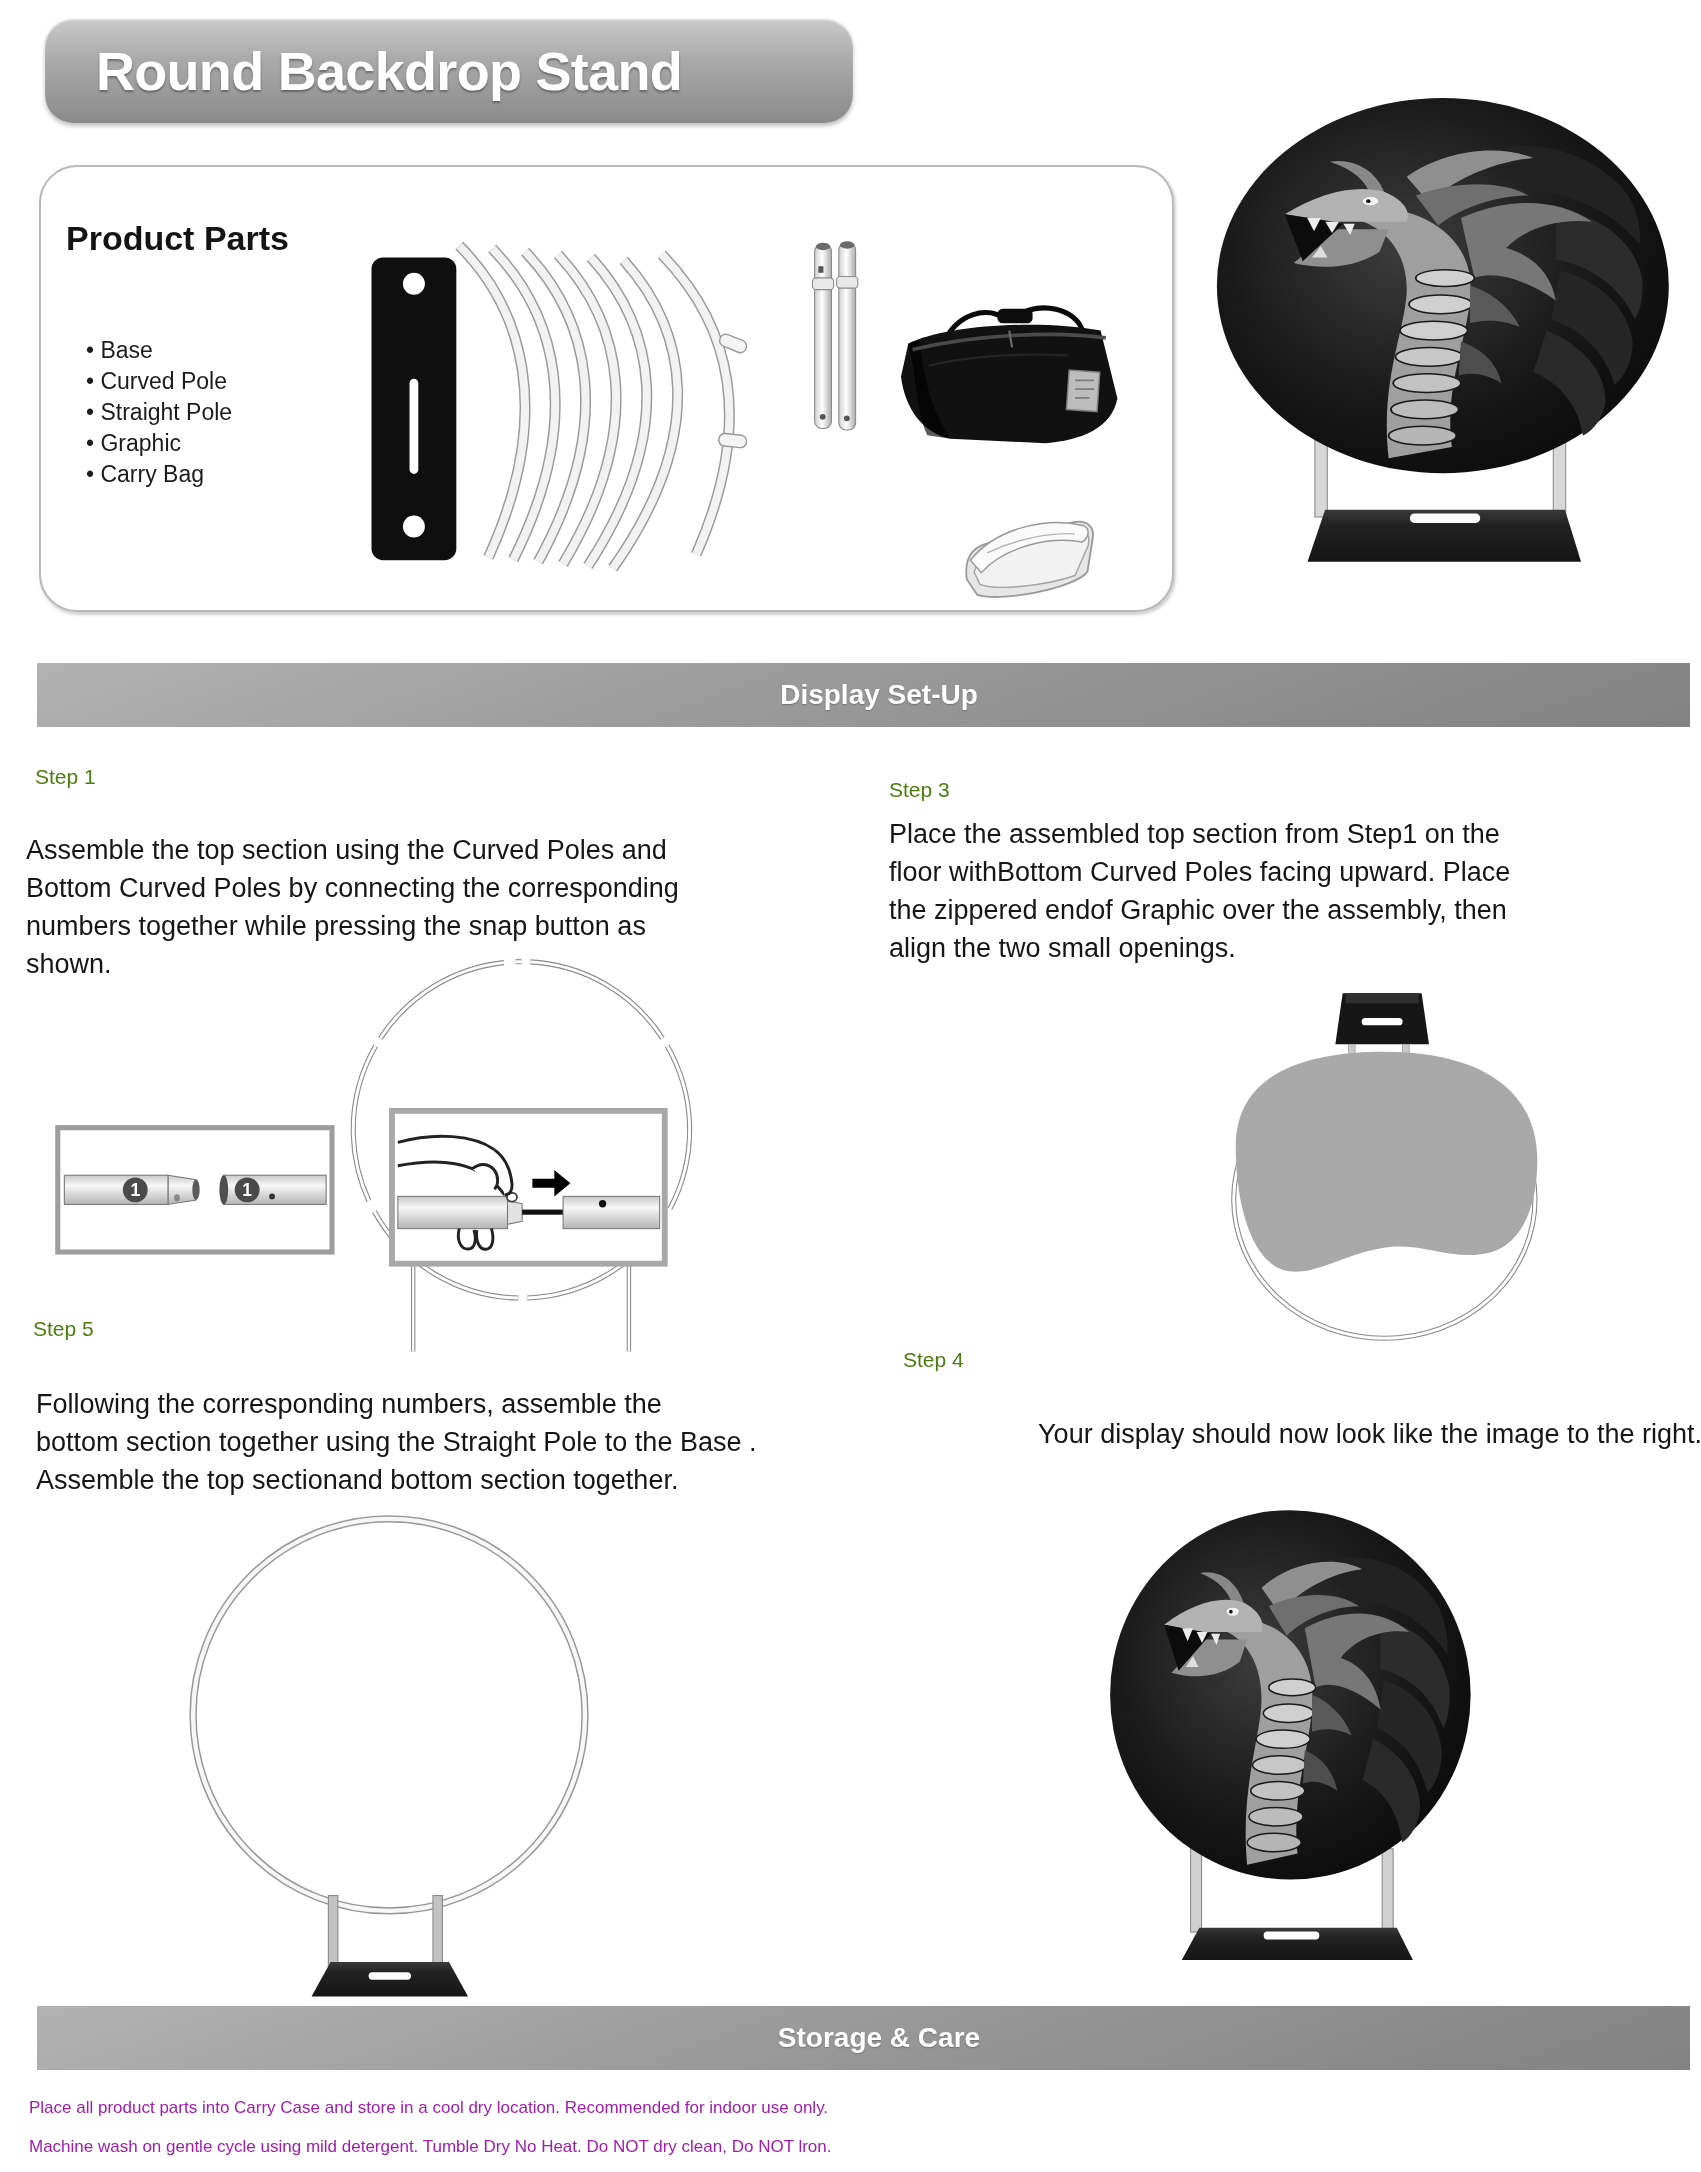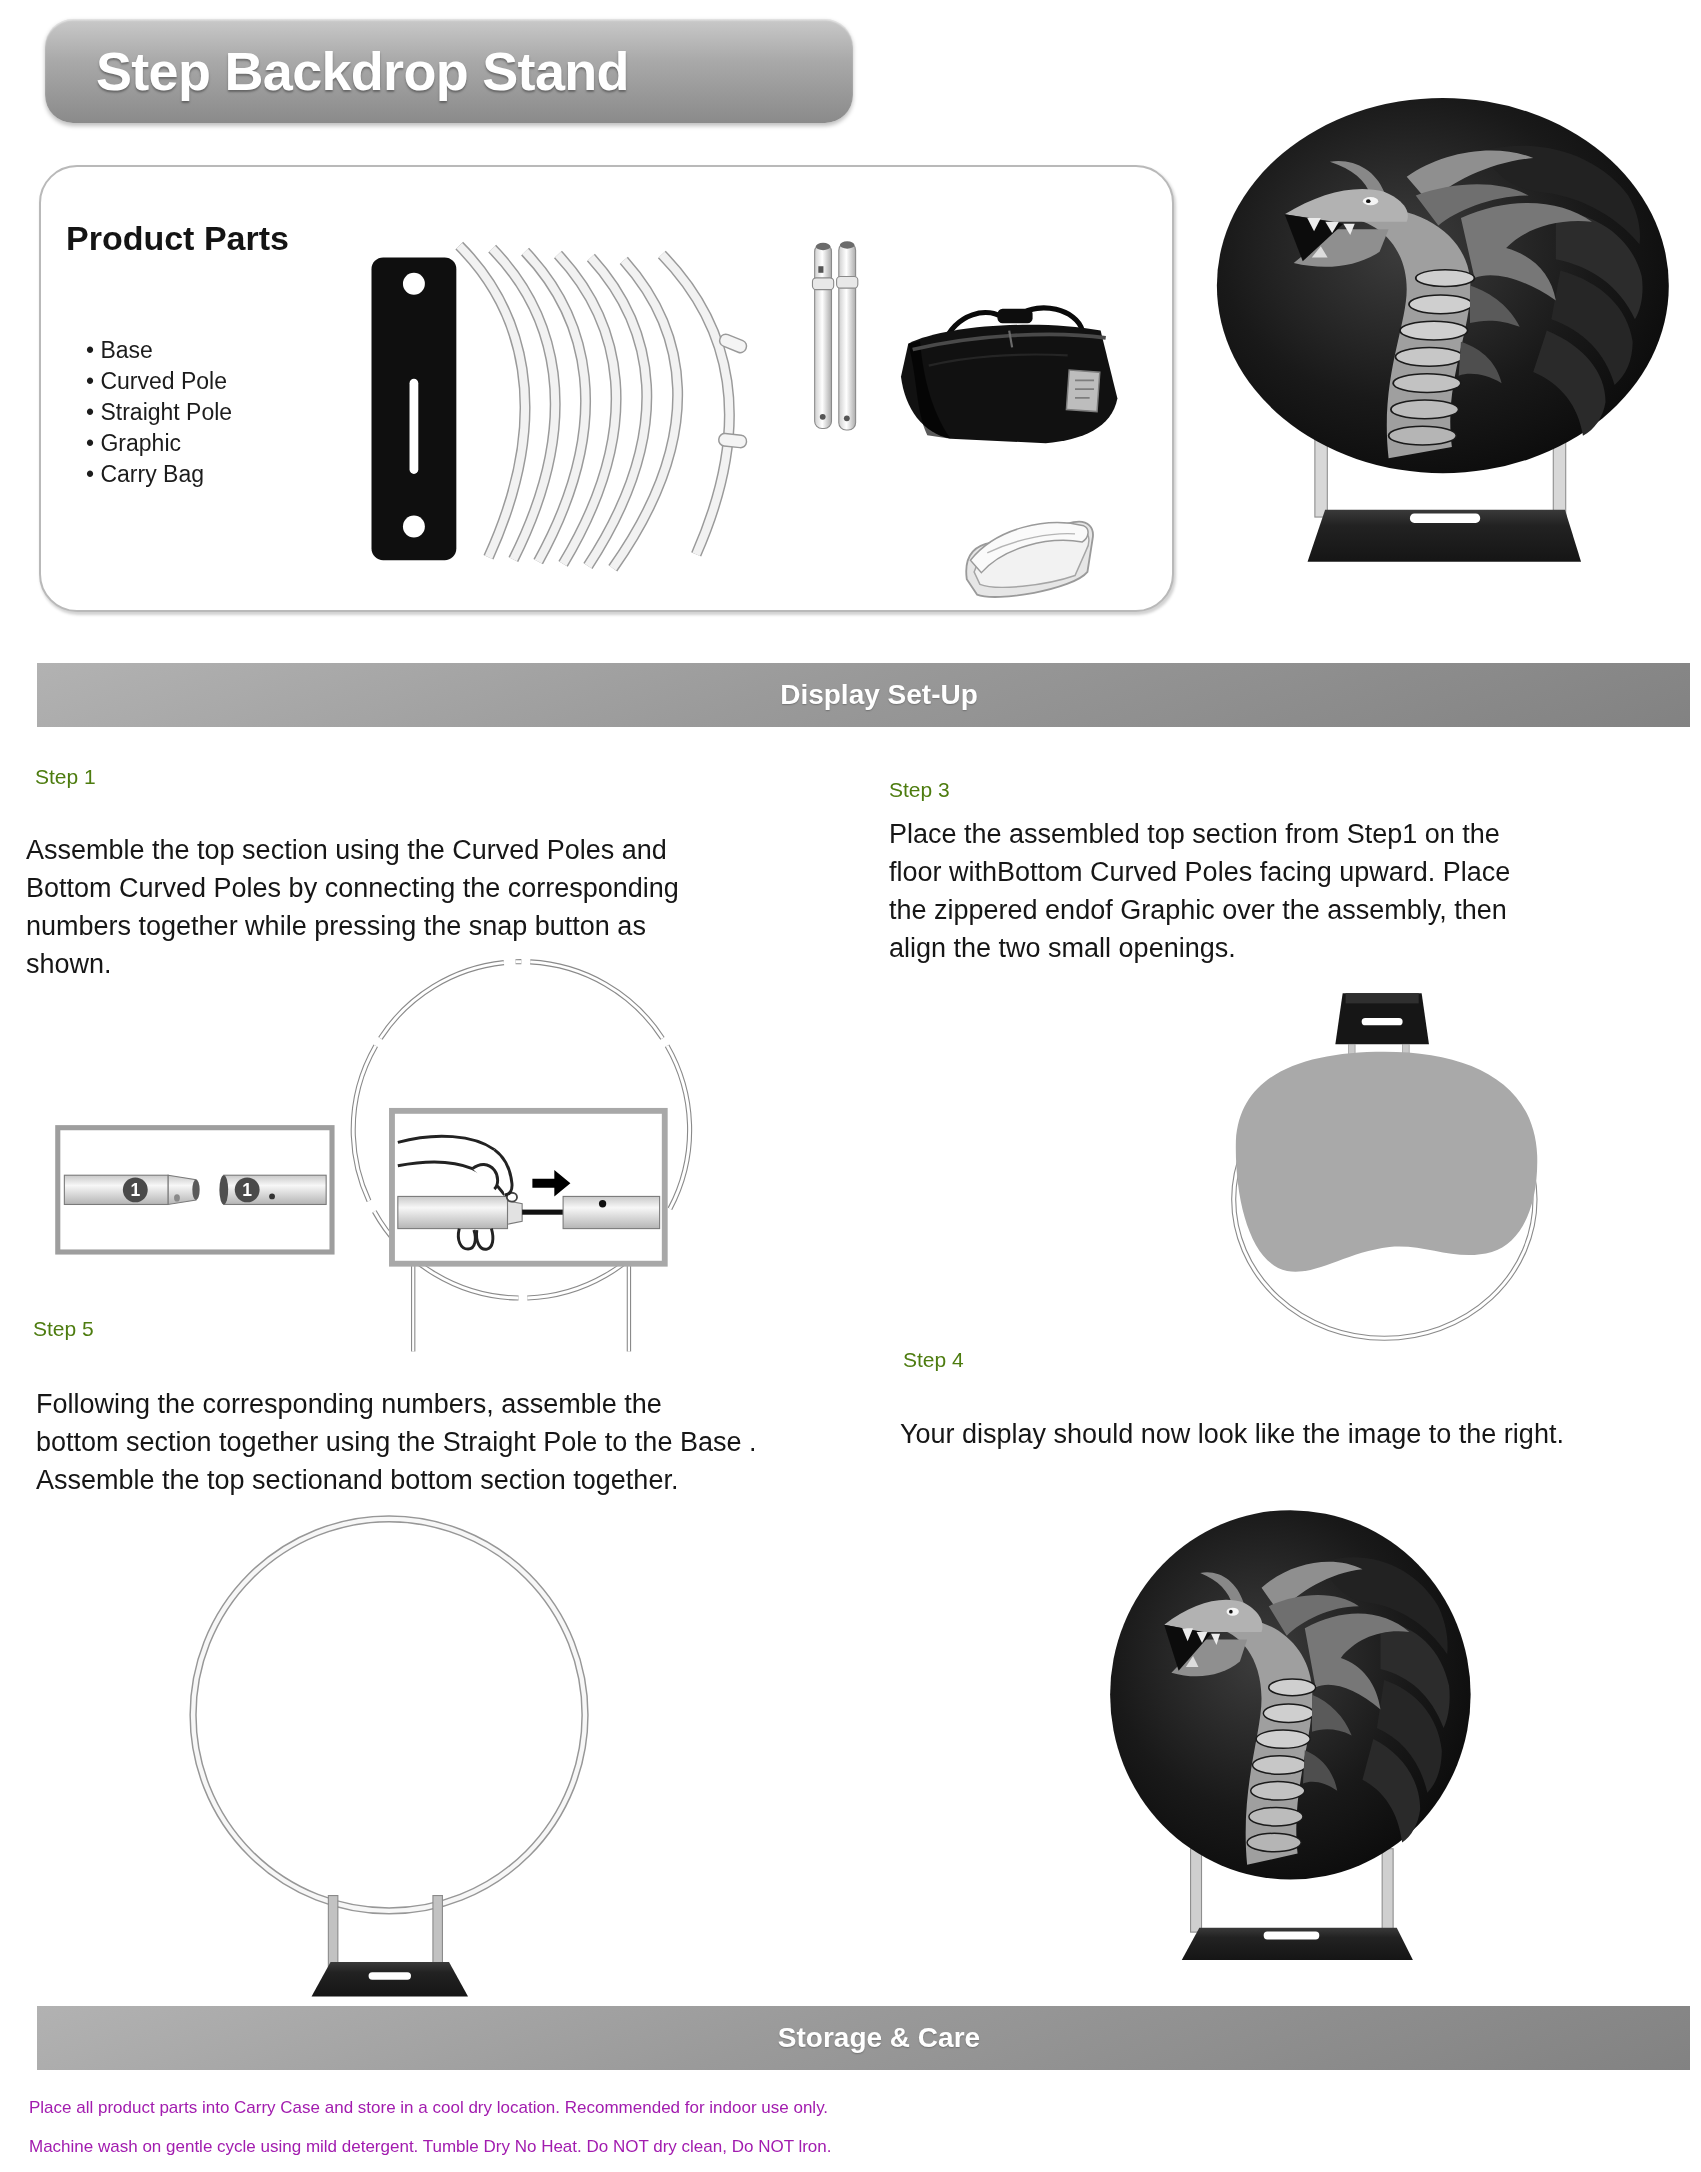--- a/index.html
+++ b/index.html
@@ -27,33 +27,33 @@
   .section-bar-text{font-size:28px;font-weight:bold;color:#ffffff;text-shadow:0 0.7px 1.5px rgba(0,0,0,.25);}
   .step-heading{font-size:21px;font-weight:normal;color:#4d7c0f;}
   .h-s1{left:35px;top:765px;}
   .h-s2{left:33px;top:1317px;}
   .h-s3{left:889px;top:765px;margin-top:13px;}
   .h-s4{left:903px;top:1348px;}
   .step-para{font-size:27px;line-height:38px;color:#161616;white-space:pre-line;}
   .p-s1{left:26px;top:831px;width:819px;}
   .p-s2{left:36px;top:1385px;width:863px;}
   .p-s3{left:889px;top:815px;width:805px;}
-  .p-s4{left:900px;top:1415px;width:802px;}
+  .p-s4{left:900px;top:1415px;width:802px;text-align:right;}
   .storage-text{left:29px;top:2088px;width:1668px;font-size:17px;line-height:39px;
           color:#a21caf;white-space:pre-line;}
   svg.overlay{position:absolute;left:0;top:0;pointer-events:none;}
   .badge-num{font-family:"Liberation Sans",sans-serif;font-size:24px;font-weight:bold;fill:#ffffff;}
 </style>
 </head>
 <body>
 
 <div class="page">
 
   <div class="abs banner">
-    <span class="banner-text">Step Backdrop Stand</span>
+    <span class="banner-text">Round Backdrop Stand</span>
   </div>
 
   <div class="abs parts-box"></div>
   <div class="abs parts-heading">Product Parts</div>
   <ul class="abs parts-list">
     <li>Base</li>
     <li>Curved Pole</li>
     <li>Straight Pole</li>
     <li>Graphic</li>
     <li>Carry Bag</li>

